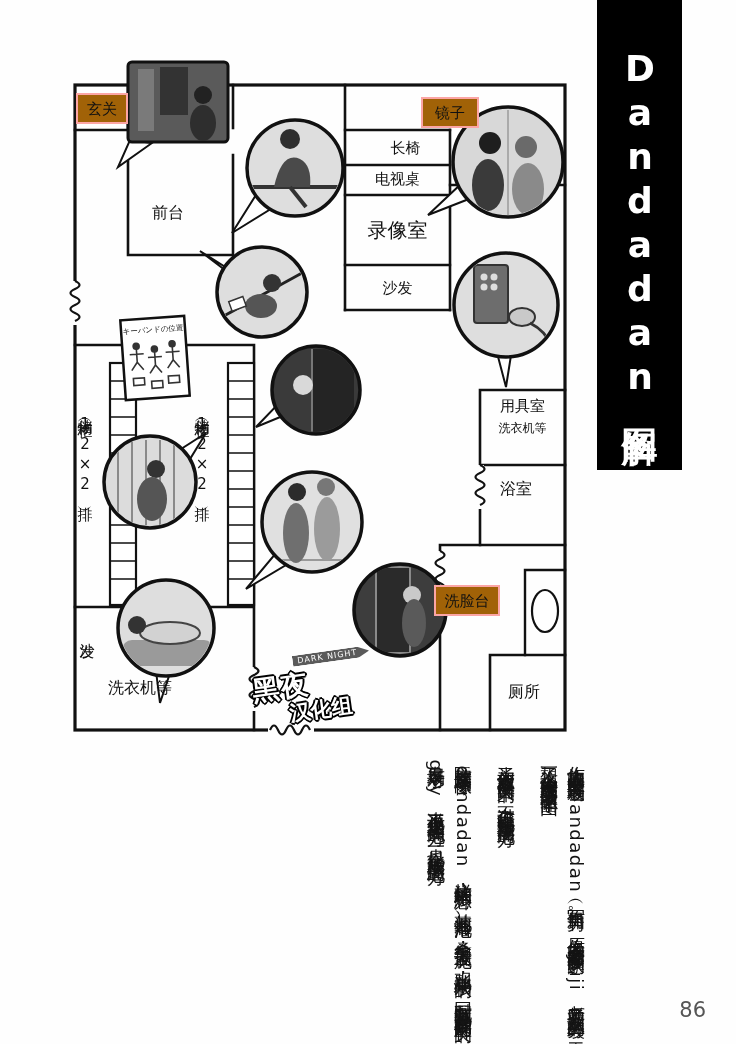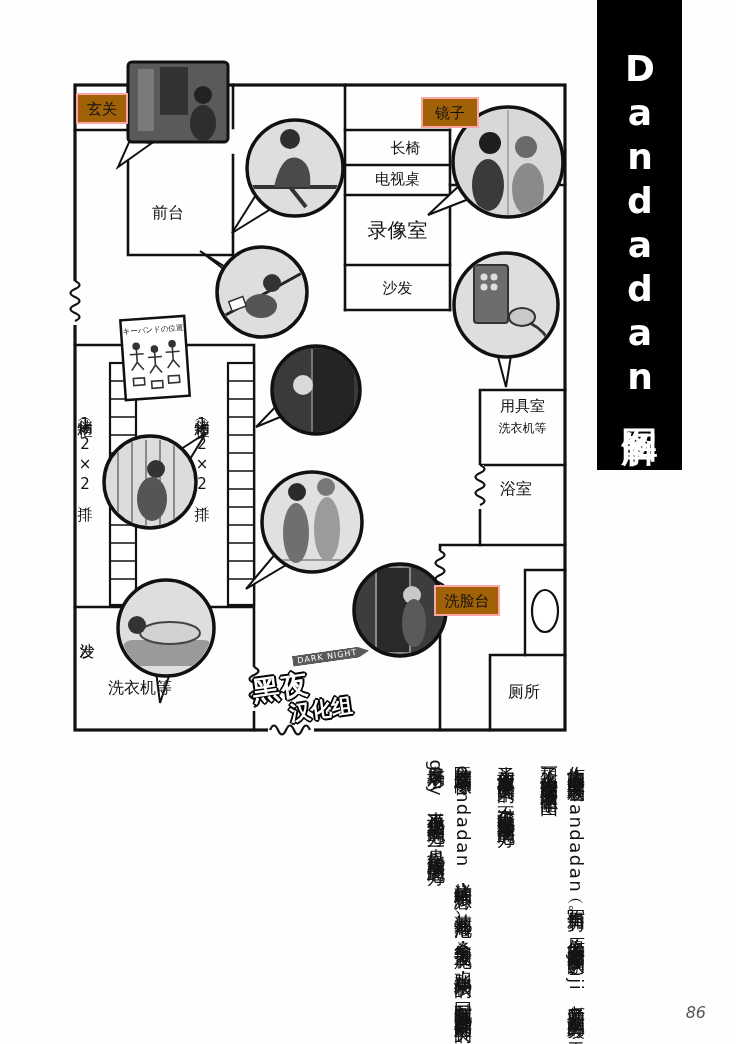--- a/index.html
+++ b/index.html
@@ -24,21 +24,21 @@
   
   .watermark{position:absolute;left:252px;top:645px;width:140px;transform:rotate(-8deg);z-index:6;}
   .wm-banner{margin-left:44px;background:#5a5a5a;color:#fff;font-size:8px;letter-spacing:1px;
              padding:1px 12px 1px 5px;display:inline-block;
              clip-path:polygon(0 0,85% 0,100% 50%,85% 100%,0 100%);}
   .wm-l1{font-size:27px;font-weight:bold;color:#fff;letter-spacing:2px;
          text-shadow:-2px 0 #000,2px 0 #000,0 -2px #000,0 2px #000,-1px -1px #000,1px 1px #000,-1px 1px #000,1px -1px #000;}
   .wm-l2{font-size:21px;font-weight:bold;color:#fff;margin-left:34px;margin-top:-5px;
          text-shadow:-2px 0 #000,2px 0 #000,0 -2px #000,0 2px #000,-1px -1px #000,1px 1px #000,-1px 1px #000,1px -1px #000;}
   
-  .page-number{position:absolute;right:30px;bottom:22px;font-size:16px;color:#555;font-style:italic;}
+  .page-number{position:absolute;right:30px;bottom:22px;font-size:21px;color:#555;}
 </style>
 </head>
 <body>
 
 <div class="page">
 
   <div class="floorplan">
     <svg width="530" height="690" viewBox="0 0 530 690">
       <defs>
         <path id="sq" d="M0 0 Q4 -9 8 0 T16 0 T24 0 T32 0 T40 0"></path>

